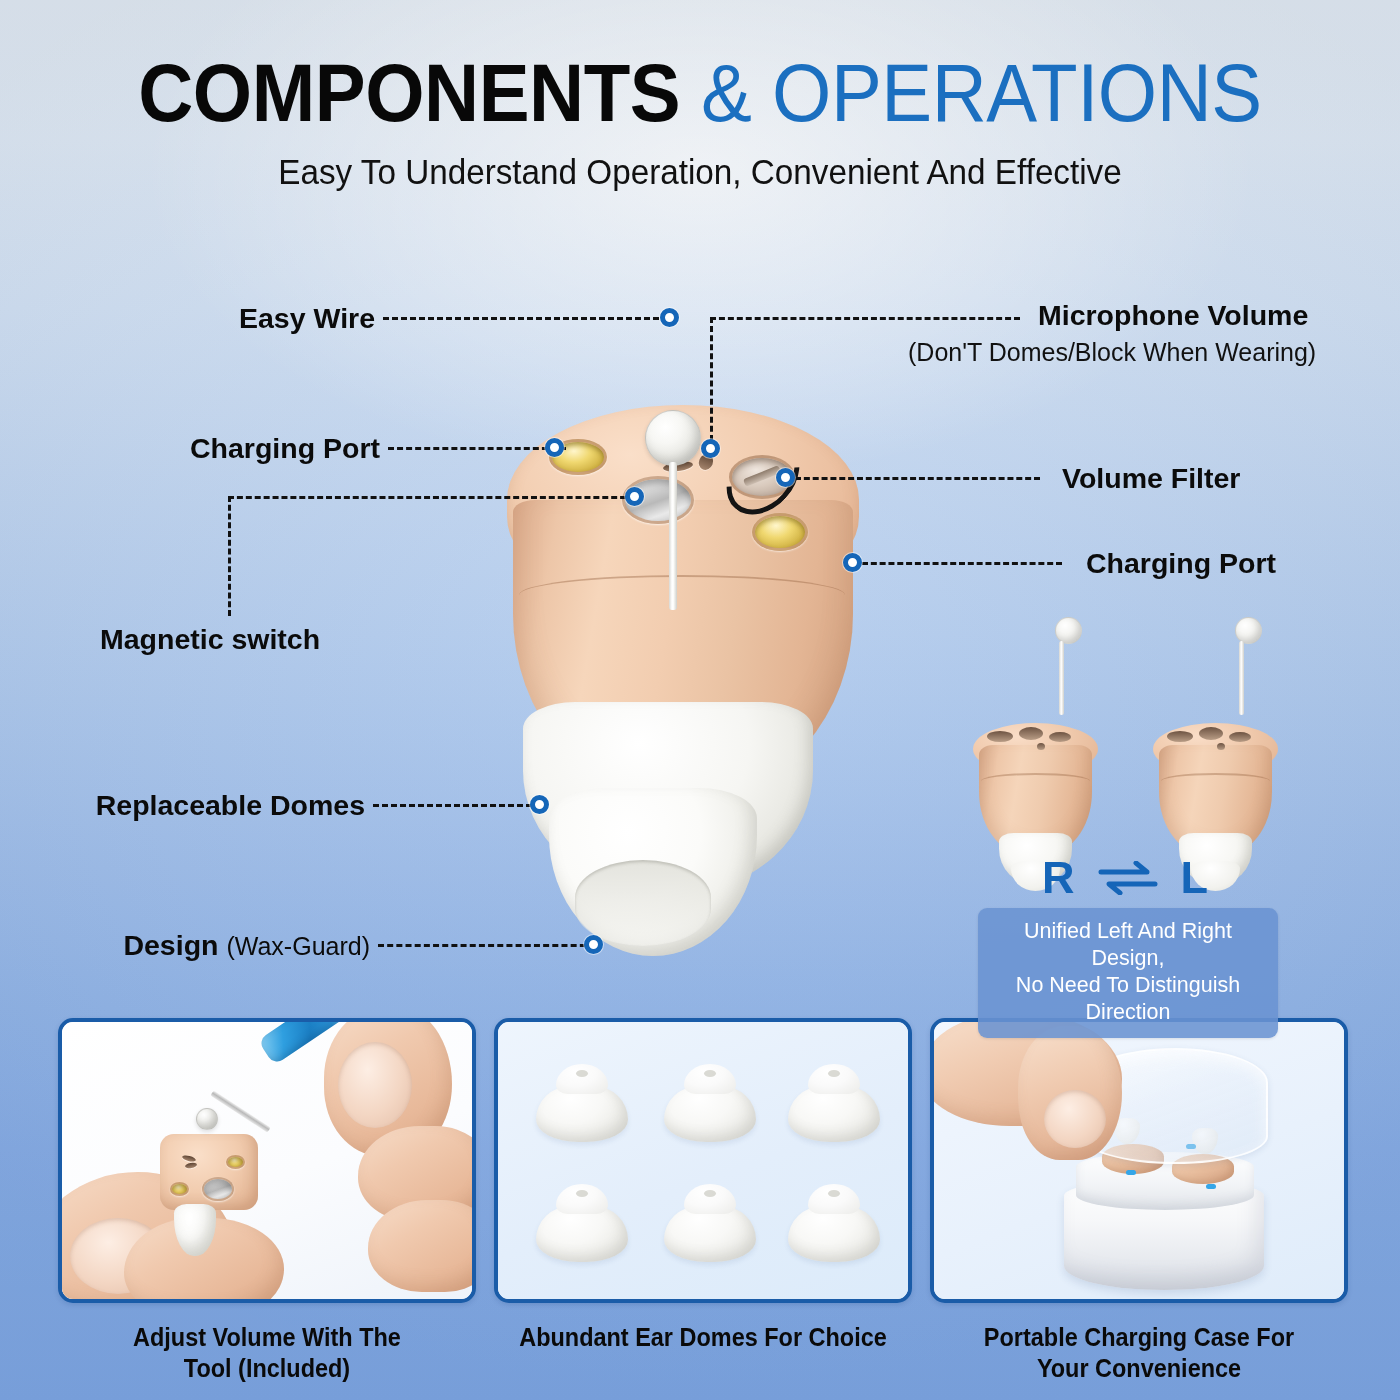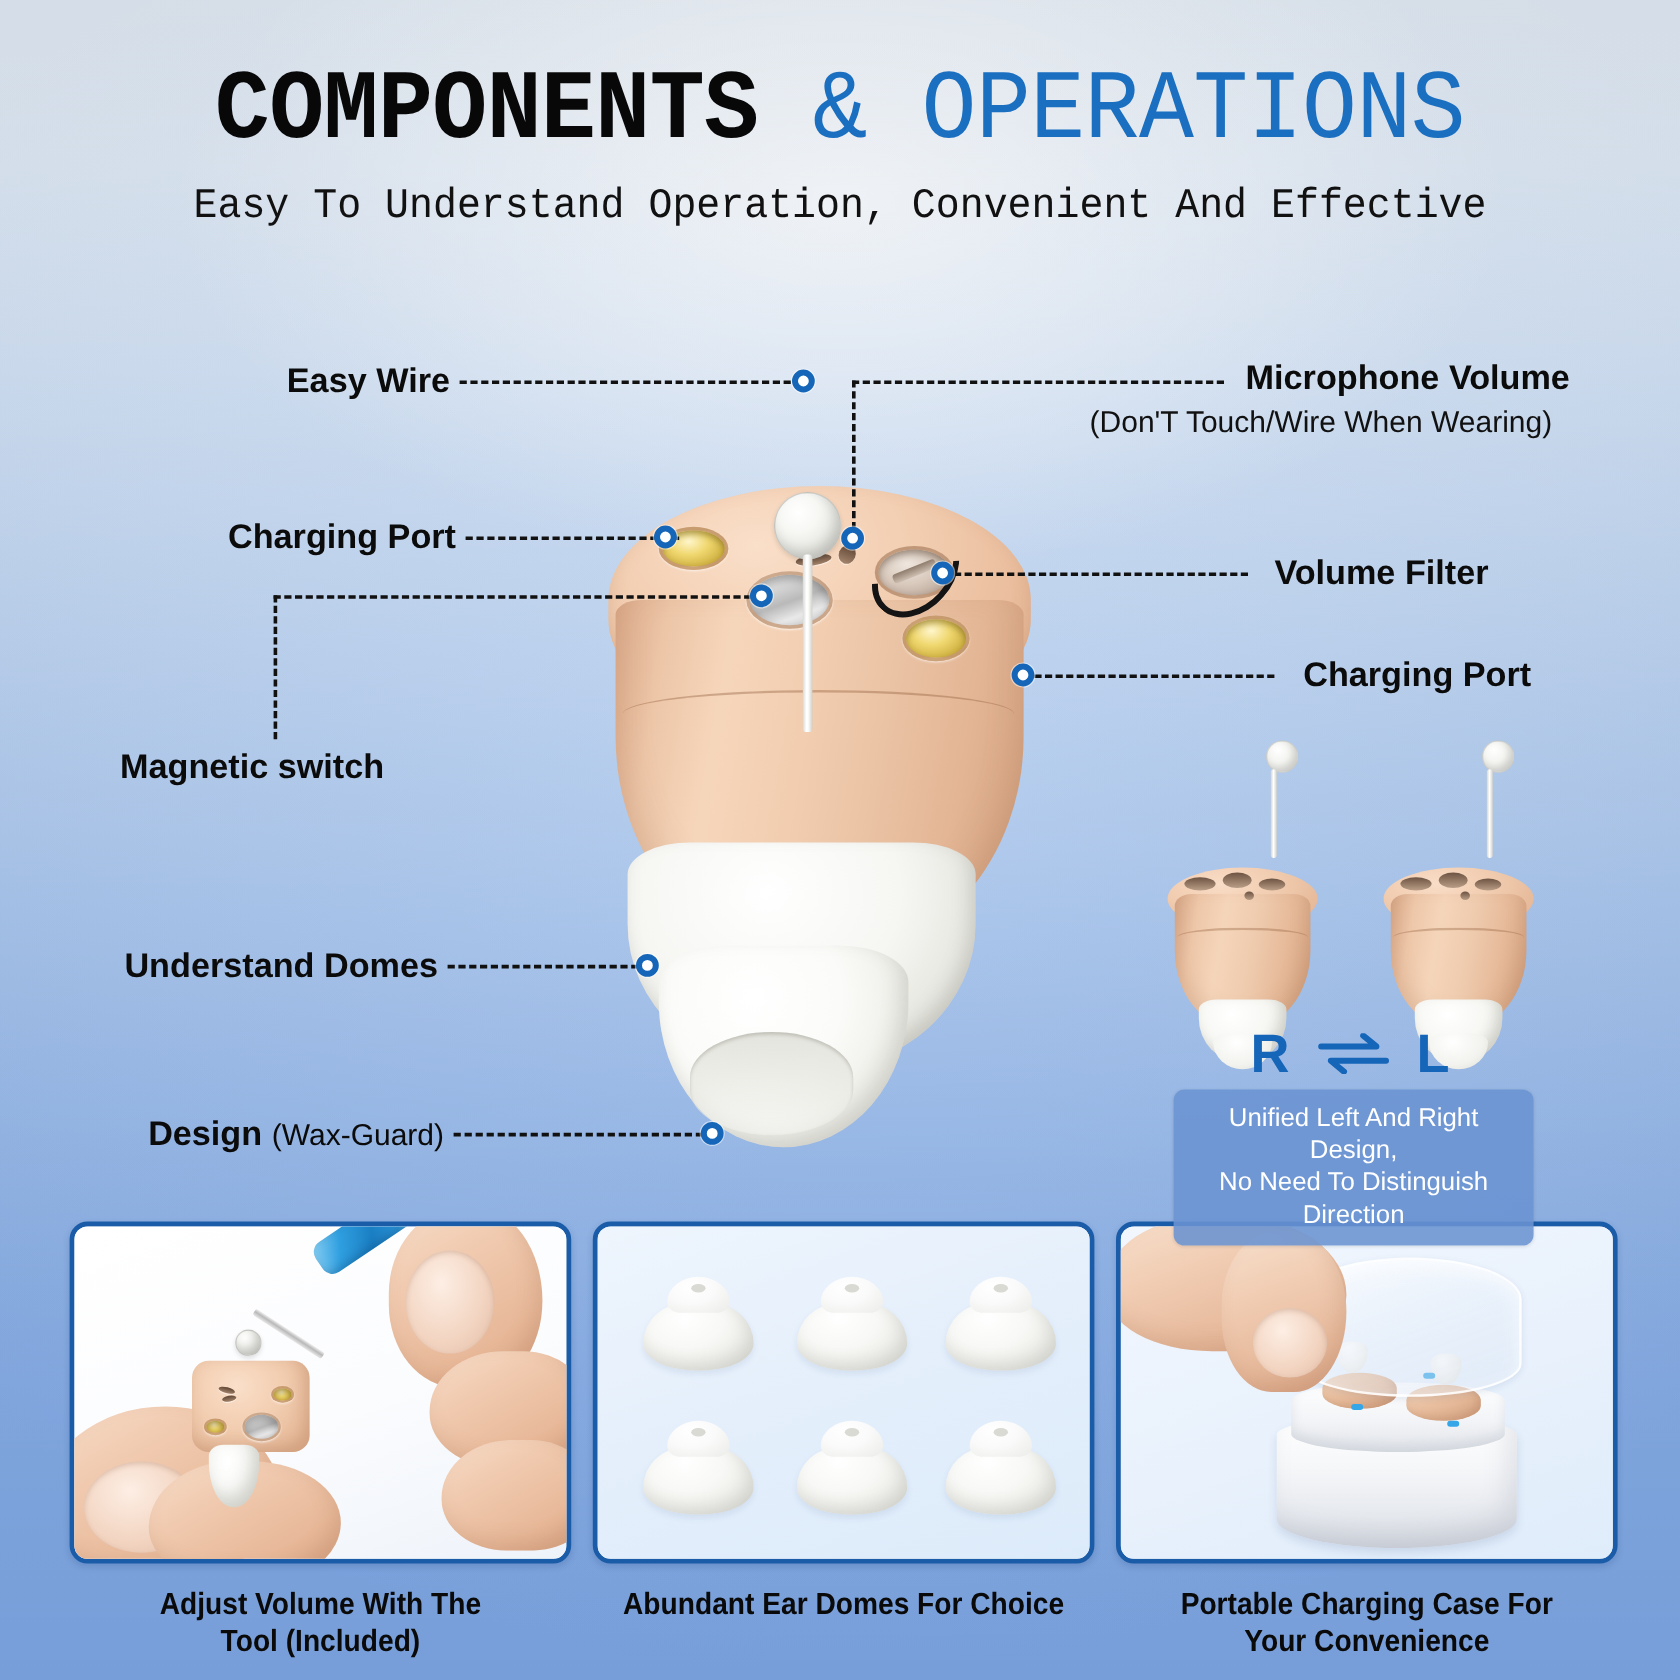--- a/index.html
+++ b/index.html
@@ -27,21 +27,21 @@
         #7ca5e3 100%);
     overflow: hidden;
   }
   
   #stage::after{
     content:"";position:absolute;inset:0;pointer-events:none;
     background: radial-gradient(ellipse 1200px 900px at 50% 45%, rgba(255,255,255,0.10), rgba(0,0,0,0.045) 85%);
   }
 
   
-  .header { position: absolute; left: 0; right: 0; top: 52px; text-align: center; z-index: 6; font-family: Liberation Mono, monospace;}
+  .header { position: absolute; left: 0; right: 0; top: 52px; text-align: center; z-index: 6;}
   .title {
     font-size: 82px;
     font-weight: 700;
     letter-spacing: -0.5px;
     line-height: 1.0;
     white-space: nowrap;
     transform: scaleX(0.93);
   }
   .title .blk { color: #080808; }
   .title .blu { color: #1b6fc0; font-weight: 400; }
@@ -469,40 +469,40 @@
   <div class="lead h" style="left:378px; top:944px; width:217px;"></div>
   <div class="dot" style="left:584px; top:935px;"></div>
 
   <div class="label lead-left" style="left:0; top:302px; width:375px;">
     <span>Easy Wire</span>
   </div>
 
   <div class="label right" style="left:1038px; top:299px;">
     <span>Microphone Volume</span>
   </div>
-  <div class="sublabel" style="left:908px; top:338px;">(Don'T Touch/Wire When Wearing)</div>
+  <div class="sublabel" style="left:908px; top:338px;">(Don'T Domes/Block When Wearing)</div>
 
   <div class="label lead-left" style="left:0; top:432px; width:380px;">
     <span>Charging Port</span>
   </div>
 
   <div class="label right" style="left:1062px; top:462px;">
     <span>Volume Filter</span>
   </div>
 
   <div class="label right" style="left:1086px; top:547px;">
     <span>Charging Port</span>
   </div>
 
   <div class="label" style="left:100px; top:623px;">
     <span>Magnetic switch</span>
   </div>
 
   <div class="label lead-left" style="left:0; top:789px; width:365px;">
-    <span>Understand Domes</span>
+    <span>Replaceable Domes</span>
   </div>
 
   <div class="label lead-left" style="left:0; top:929px; width:370px;">
     <span>Design</span><span class="lite" style="margin-left:8px;">(Wax-Guard)</span>
   </div>
 
   <div id="pair">
 
     <div class="mini" style="left:18px; top:70px;">
       <div class="m-ball" style="left:82px; top:-48px;"></div>

